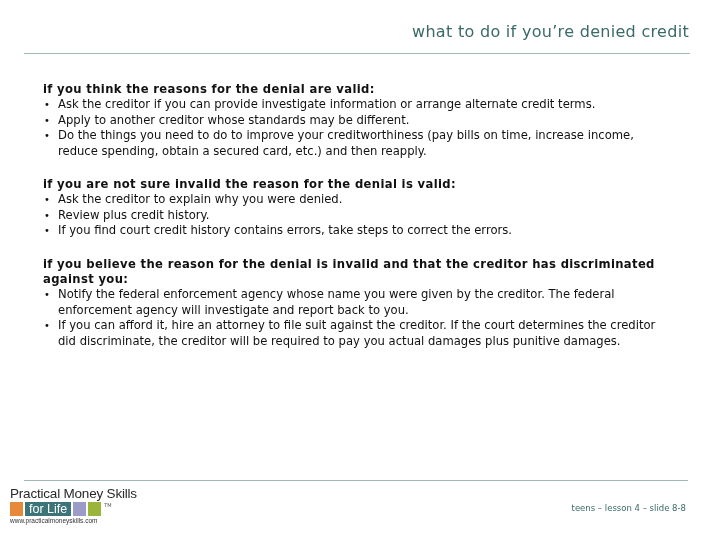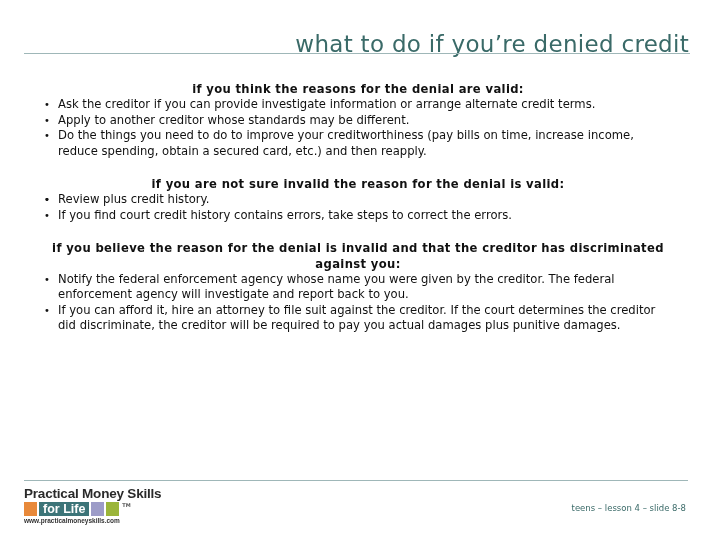--- a/index.html
+++ b/index.html
@@ -1,42 +1,42 @@
 <!DOCTYPE html>
 <html><head>
   <meta charset="utf-8">
   <style>
     html, body { margin: 0; padding: 0; }
     body {
       width: 720px; height: 540px; background: #ffffff; position: relative; overflow: hidden;
       font-family: "DejaVu Sans", sans-serif; color: #111;
     }
     .title {
-      position: absolute; right: 31px; top: 31px;
-      font-size: 23px; color: #3a6a68; letter-spacing: 0.3px;
+      position: absolute; right: 31px; top: 22px;
+      font-size: 16px; color: #3a6a68; letter-spacing: 0.3px;
       font-family: "DejaVu Sans", sans-serif;
     }
     .rule-top {
       position: absolute; left: 24px; top: 53px; width: 666px; height: 1px; background: #9fb7b8;
     }
     .content {
       position: absolute; left: 43px; top: 82px; width: 630px;
       font-size: 11.6px; line-height: 15.4px;
     }
     .section { margin-bottom: 18px; }
-    .heading { font-weight: bold; letter-spacing: 0.35px; color: #111; text-align: center; }
+    .heading { font-weight: bold; letter-spacing: 0.35px; color: #111; }
     ul.items { list-style: none; margin: 0; padding: 0; }
     ul.items li { position: relative; padding-left: 15px; }
     ul.items li .bullet {
       position: absolute; left: 1px; top: 0; font-size: 10px;
     }
     .rule-bottom {
       position: absolute; left: 24px; top: 480px; width: 664px; height: 1px; background: #9fb7b8;
     }
-    .logo { position: absolute; left: 24px; top: 486px; width: 140px; height: 42px; font-weight: bold; }
+    .logo { position: absolute; left: 10px; top: 486px; width: 140px; height: 42px; }
     .logo .name { font-size: 13.5px; color: #2a2a2a; letter-spacing: -0.2px; line-height: 15px; font-family: "Liberation Sans", sans-serif; }
     .logo .bar { display: flex; align-items: flex-start; height: 14px; margin-top: 1px; }
     .logo .sq { width: 13px; height: 14px; margin-right: 2px; }
     .logo .forlife {
       background: #3c7478; color: #fff; font-size: 12.5px; line-height: 14px; padding: 0 4px; margin-right: 2px;
       font-family: "Liberation Sans", sans-serif;
     }
     .logo .tm { font-size: 5px; color: #555; margin-left: 1px; line-height: 6px; }
     .logo .url { font-size: 6.5px; color: #333; margin-top: 1px; font-family: "Liberation Sans", sans-serif; }
     .footer-label {
@@ -57,21 +57,21 @@
       <ul class="items">
         <li><span class="bullet">•</span><span>Ask the creditor if you can provide investigate information or arrange alternate credit terms.</span></li>
         <li><span class="bullet">•</span><span>Apply to another creditor whose standards may be different.</span></li>
         <li><span class="bullet">•</span><span>Do the things you need to do to improve your creditworthiness (pay bills on time, increase income, reduce spending, obtain a secured card, etc.) and then reapply.</span></li>
       </ul>
     </div>
 
     <div class="section">
       <div class="heading">if you are not sure invalid the reason for the denial is valid:</div>
       <ul class="items">
-        <li><span class="bullet">•</span></li>
+        <li><span class="bullet">•</span><span>Ask the creditor to explain why you were denied.</span></li>
         <li><span class="bullet">•</span><span>Review plus credit history.</span></li>
         <li><span class="bullet">•</span><span>If you find court credit history contains errors, take steps to correct the errors.</span></li>
       </ul>
     </div>
 
     <div class="section">
       <div class="heading">if you believe the reason for the denial is invalid and that the creditor has discriminated against you:</div>
       <ul class="items">
         <li><span class="bullet">•</span><span>Notify the federal enforcement agency whose name you were given by the creditor. The federal enforcement agency will investigate and report back to you.</span></li>
         <li><span class="bullet">•</span><span>If you can afford it, hire an attorney to file suit against the creditor. If the court determines the creditor did discriminate, the creditor will be required to pay you actual damages plus punitive damages.</span></li>

